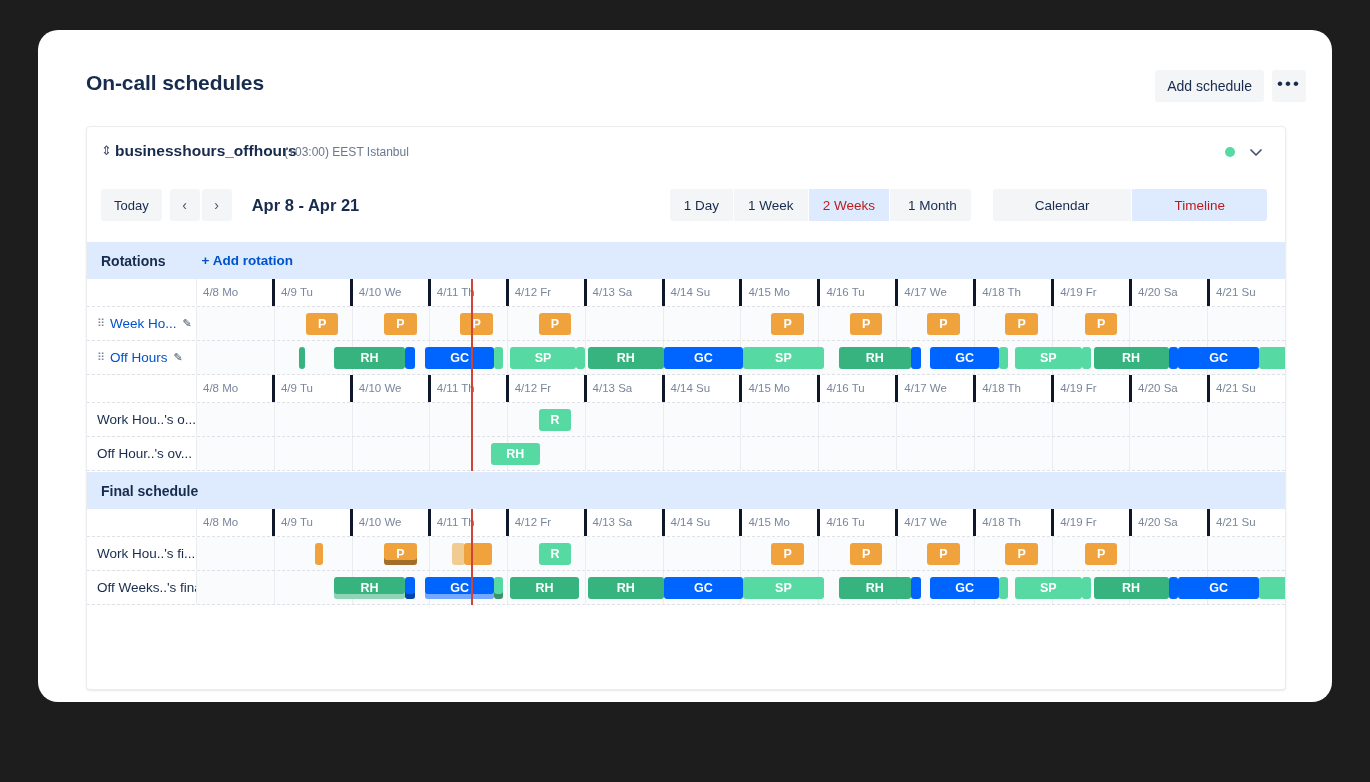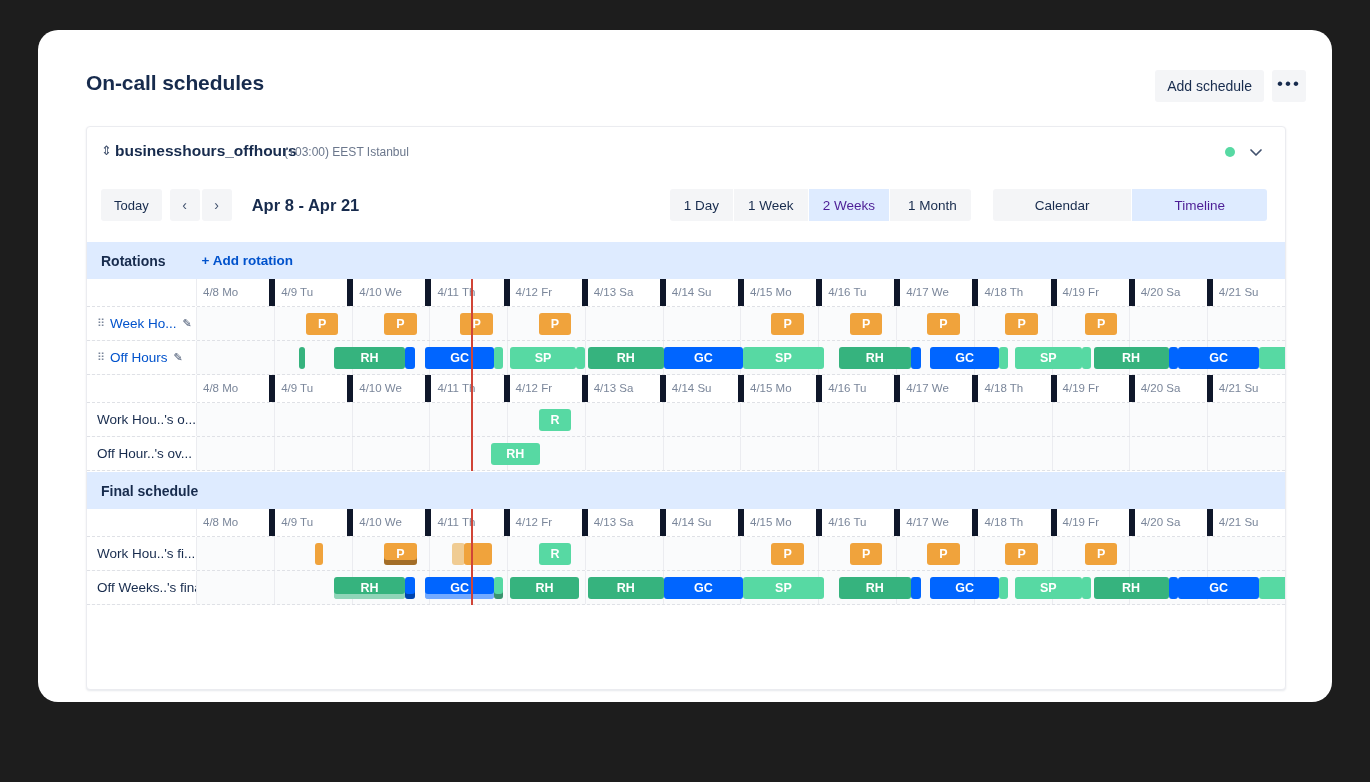--- a/index.html
+++ b/index.html
@@ -175,21 +175,21 @@
     padding: 0 14px;
     font-size: 13.5px;
     color: #172b4d;
     display: flex; align-items: center; justify-content: center;
     cursor: pointer;
     border-right: 1px solid #ffffff;
   }
   .seg div:last-child { border-right: none; padding-left: 18px; }
   .seg div.active {
     background: #deebff;
-    color: #4c1d95;
+    color: #b91c1c;
     font-weight: 400;
   }
   .seg.wide div { padding: 0 42px; }
 
   
   .section-bar {
     background: #deebff;
     height: 38px;
     display: flex;
     align-items: center;
@@ -222,21 +222,21 @@
     flex: 0 0 110px;
     border-right: 1px solid #ebecf0;
   }
   .day-cols {
     flex: 1;
     display: flex;
     position: relative;
   }
   .day-col {
     flex: 1;
-    border-right: 6px solid #0f172a;
+    border-right: 3px solid #0f172a;
     position: relative;
   }
   .day-col:last-child { border-right: none; }
   .day-col .dlabel {
     position: absolute;
     left: 6px; top: 7px;
     font-size: 11.5px;
     color: #7a869a;
     white-space: nowrap;
   }

